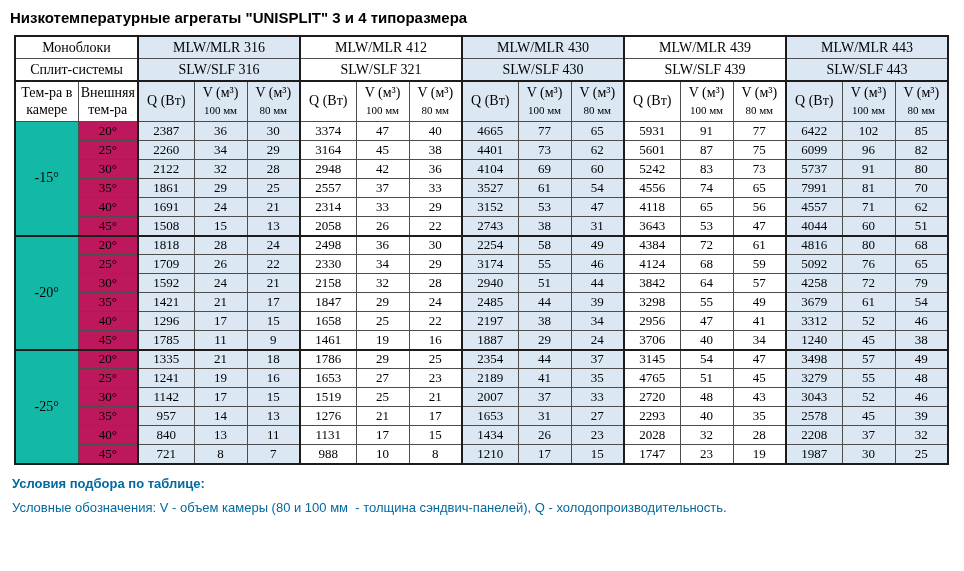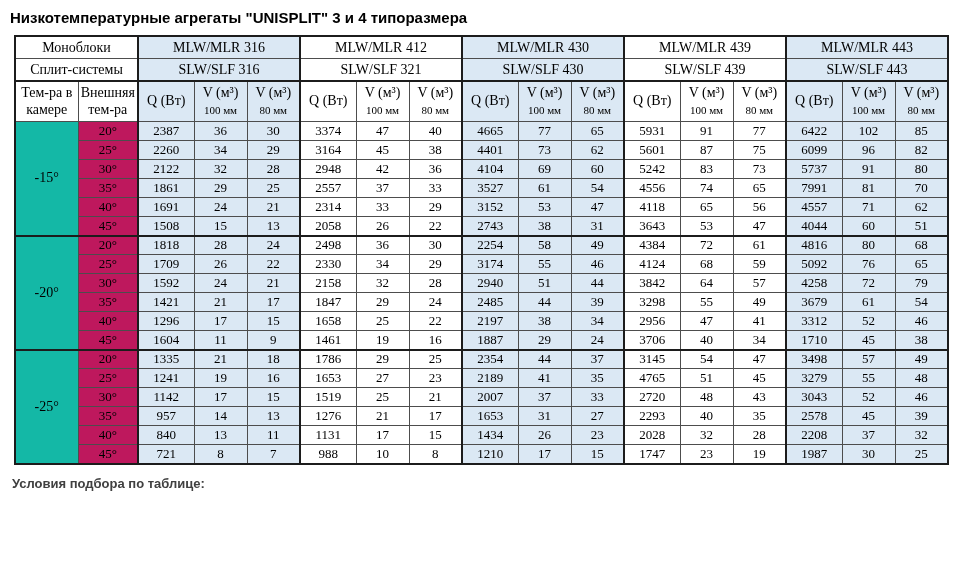--- a/index.html
+++ b/index.html
@@ -29,21 +29,21 @@
   .shaded { background:var(--shaded-bg, #dbe8f4); }
   .group-start { border-left:2px solid #1c1c1c !important; }
   tr.block-start td { border-top:2px solid #1c1c1c; }
   td.chamber-cell { font-weight:bold; font-size:14px; background:#14b8a6; }
   td.ext-cell { font-weight:bold; font-size:13px; background:#be185d; }
   td.q-cell { font-size:13px; }
   td.v100-cell { font-size:13px; font-weight:bold; color:var(--v100, #c00000); }
   td.v80-cell { font-size:13px; font-weight:bold; color:var(--v80, #2973b8); }
   .conditions { margin:11px 0 0 12px; }
   .conditions p {
-    margin:0 0 9px 0; font-size:13px; color:#404040; white-space:pre-wrap;
+    margin:0 0 9px 0; font-size:13px; color:#0369a1; white-space:pre-wrap;
   }
   .conditions p.cond-heading { font-weight:bold; }
 </style>
 </head>
 <body>
 
 <h1 class="page-title">Низкотемпературные агрегаты "UNISPLIT" 3 и 4 типоразмера</h1>
 
 <table class="spec">
   <colgroup id="spec-cols">
@@ -298,33 +298,33 @@
         <td class="v80-cell shaded">34</td>
         <td class="q-cell group-start">2956</td>
         <td class="v100-cell">47</td>
         <td class="v80-cell">41</td>
         <td class="q-cell group-start shaded">3312</td>
         <td class="v100-cell shaded">52</td>
         <td class="v80-cell shaded">46</td>
       </tr>
       <tr>
         <td class="ext-cell">45°</td>
-        <td class="q-cell group-start shaded">1604</td>
+        <td class="q-cell group-start shaded">1785</td>
         <td class="v100-cell shaded">11</td>
         <td class="v80-cell shaded">9</td>
         <td class="q-cell group-start">1461</td>
         <td class="v100-cell">19</td>
         <td class="v80-cell">16</td>
         <td class="q-cell group-start shaded">1887</td>
         <td class="v100-cell shaded">29</td>
         <td class="v80-cell shaded">24</td>
         <td class="q-cell group-start">3706</td>
         <td class="v100-cell">40</td>
         <td class="v80-cell">34</td>
-        <td class="q-cell group-start shaded">1710</td>
+        <td class="q-cell group-start shaded">1240</td>
         <td class="v100-cell shaded">45</td>
         <td class="v80-cell shaded">38</td>
       </tr>
       <tr class="block-start">
         <td class="chamber-cell" rowspan="6">-25°</td>
         <td class="ext-cell">20°</td>
         <td class="q-cell group-start shaded">1335</td>
         <td class="v100-cell shaded">21</td>
         <td class="v80-cell shaded">18</td>
         <td class="q-cell group-start">1786</td>
@@ -428,13 +428,14 @@
         <td class="v80-cell">19</td>
         <td class="q-cell group-start shaded">1987</td>
         <td class="v100-cell shaded">30</td>
         <td class="v80-cell shaded">25</td>
       </tr>
     </tbody>
 </table>
 
 <div class="conditions">
   <p class="cond-heading">Условия подбора по таблице:</p>
+  <p>Условные обозначения: V - объем камеры (80 и 100 мм  - толщина сэндвич-панелей), Q - холодопроизводительность.</p>
 </div>
 
 </body></html>

